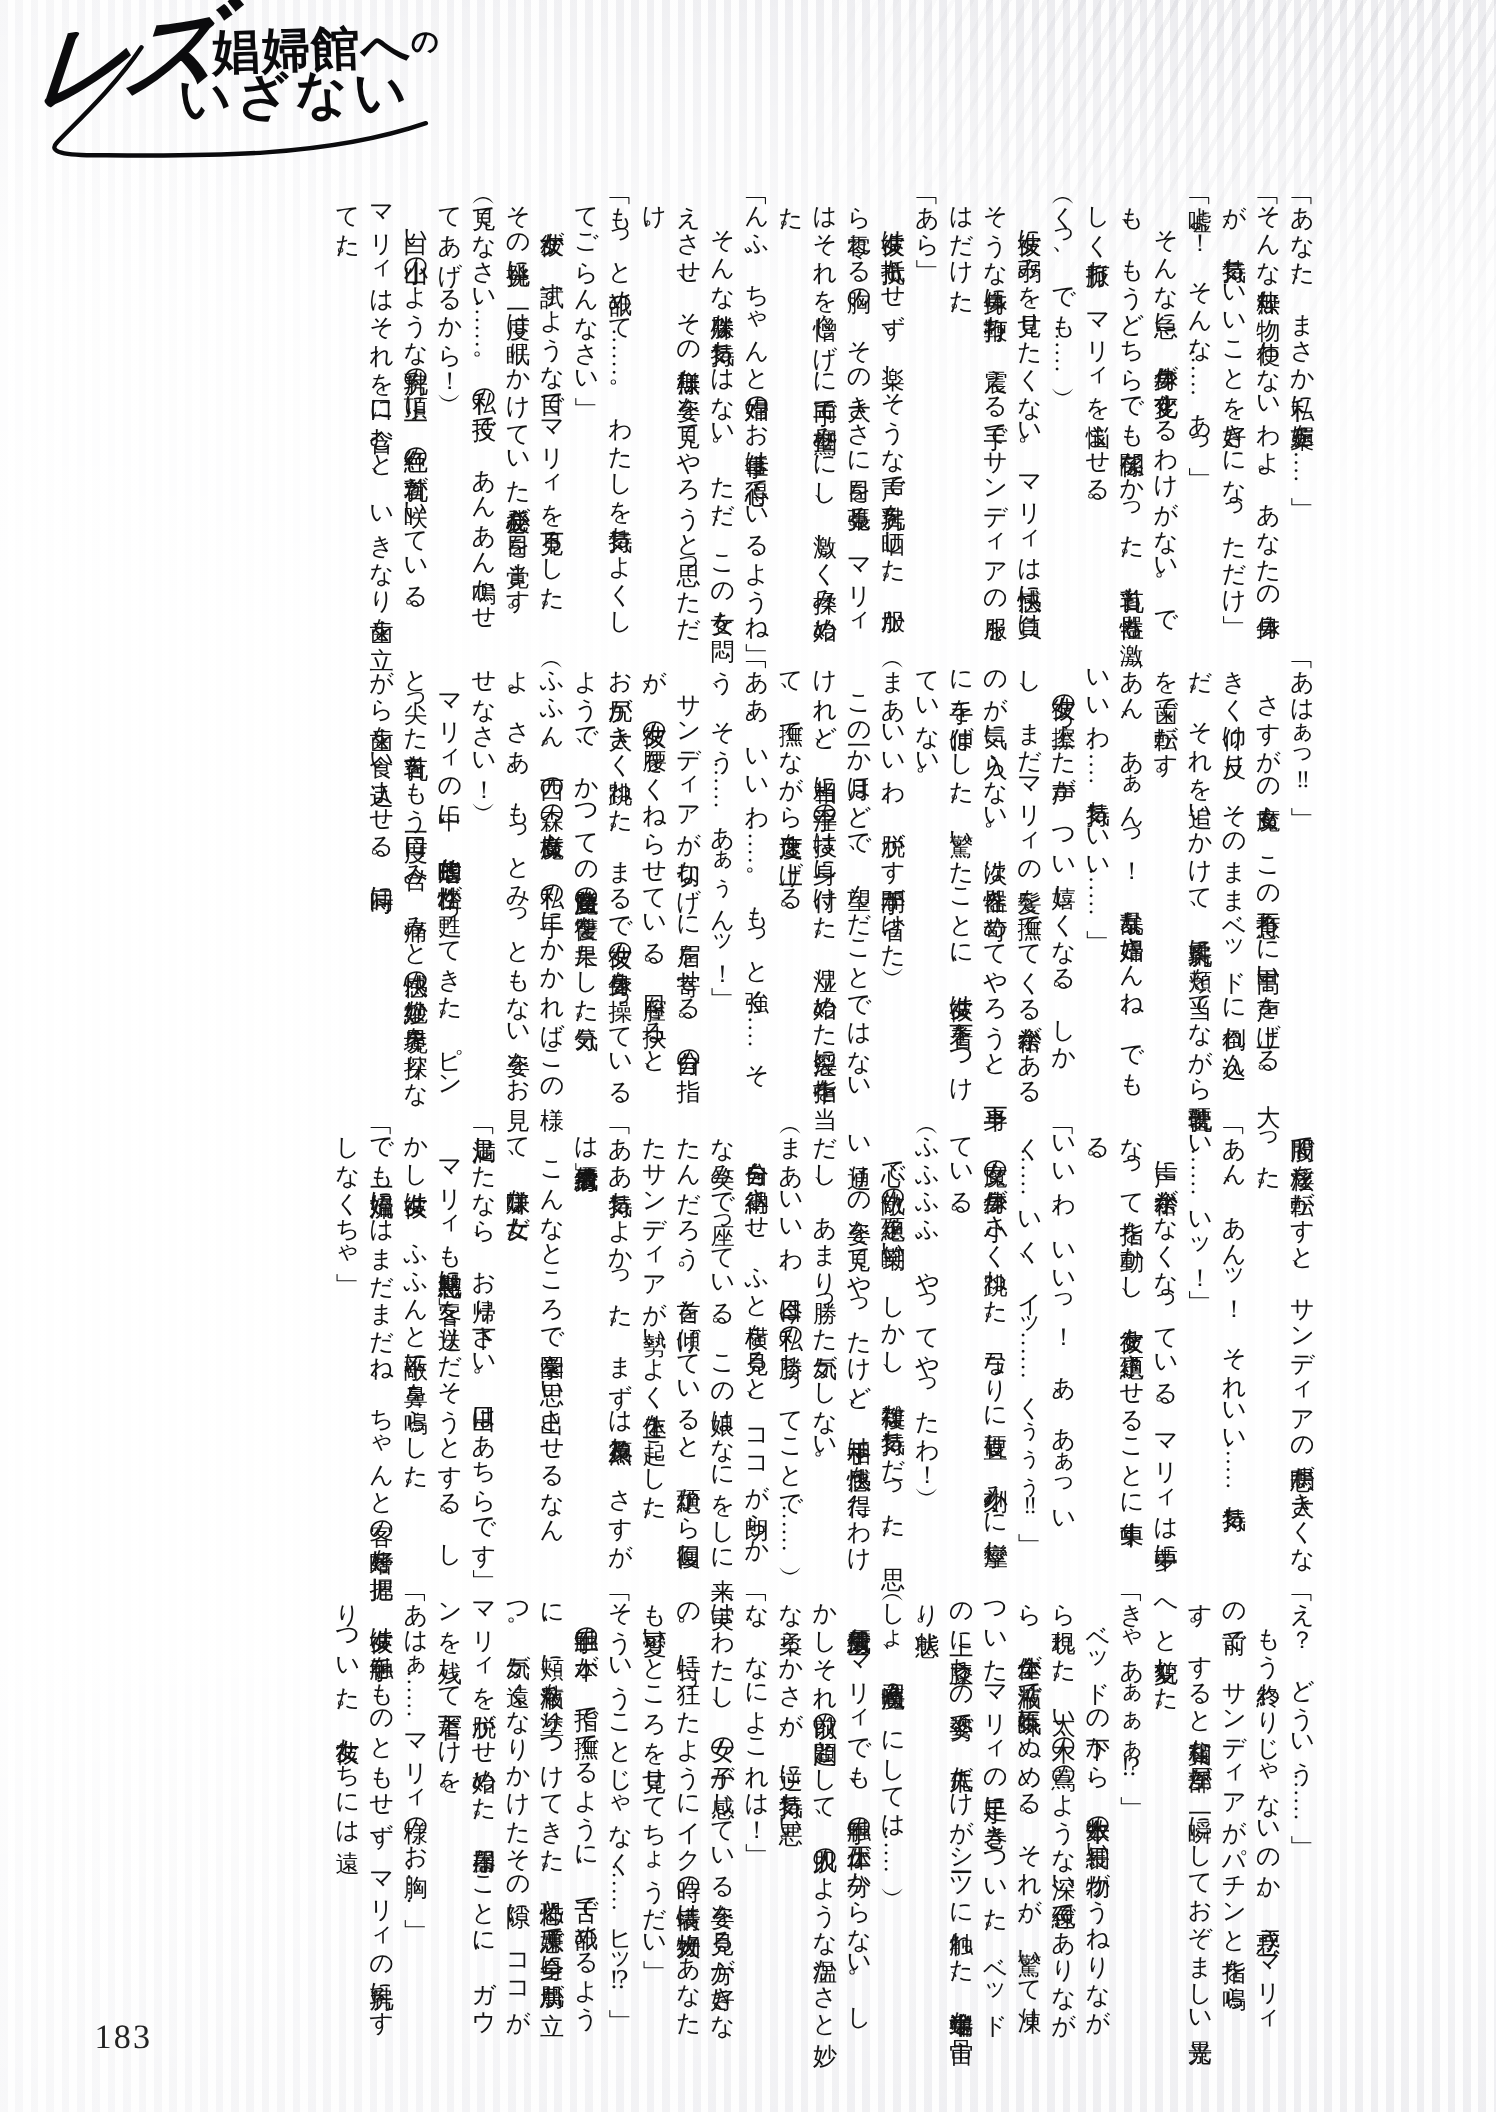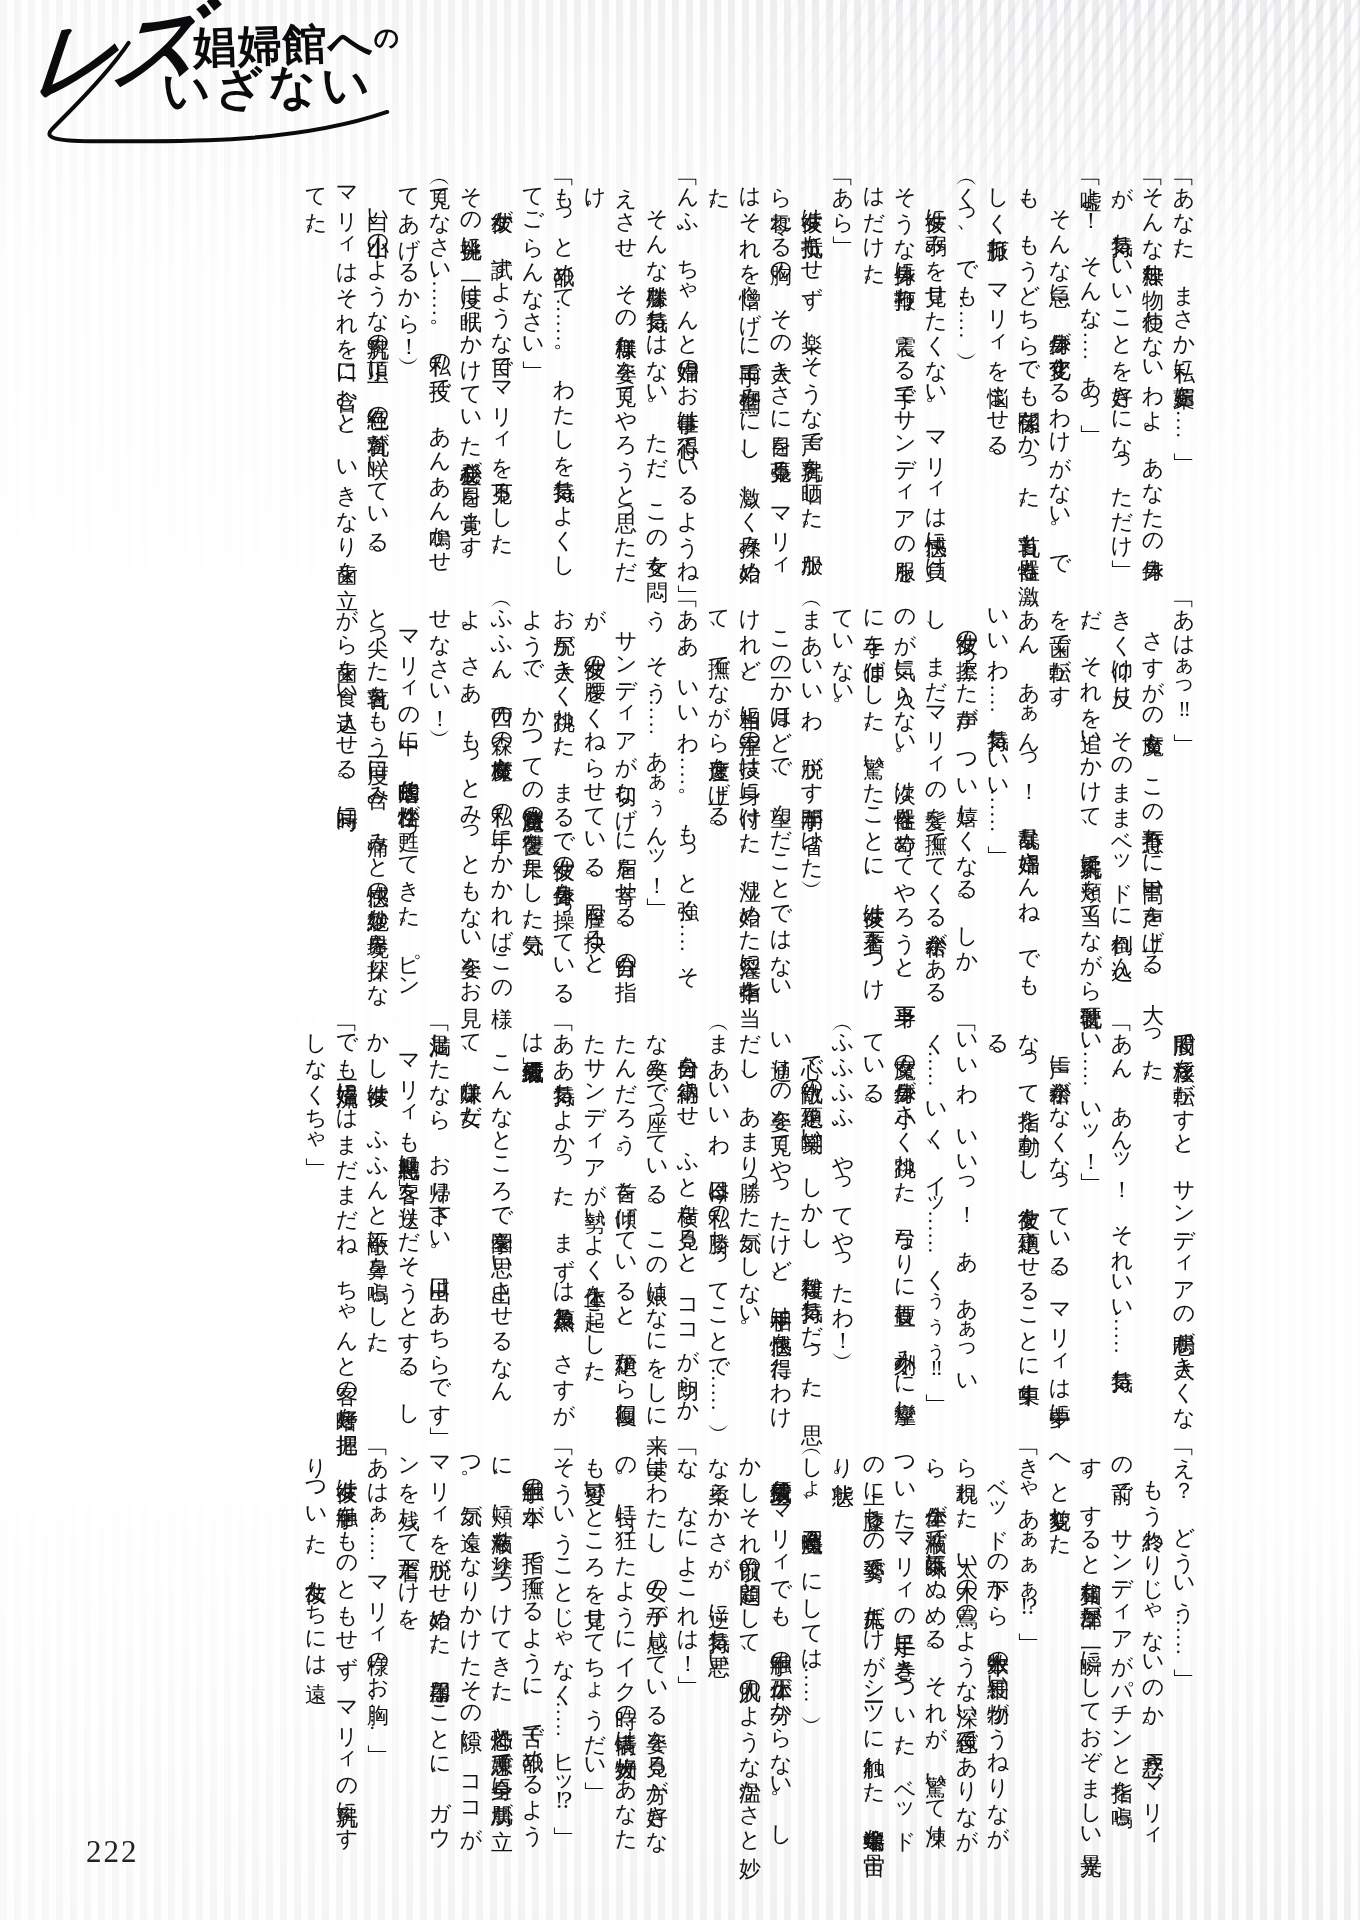--- a/index.html
+++ b/index.html
@@ -129,14 +129,14 @@
       <p class="para">（しょ、召喚魔法？　にしては……）</p>
       <p class="para indent">成績優秀なマリィでも、触手の正体が分からない。しかしそれ以前の問題として、人肌のような温かさと妙な柔らかさが、逆に気持ち悪い。</p>
       <p class="para">「な、なによこれは！」</p>
       <p class="para">「実はわたし、女の子が感じている姿を見る方が好きなの。特に狂ったようにイク時の表情は大好物。あなたも可愛いところを見せてちょうだい」</p>
       <p class="para">「そういうことじゃなく……ヒッ⁉」</p>
       <p class="para indent">触手の一本が、指で撫でるように、舌で舐めるように、頬に粘液を塗りつけてきた。恐怖と嫌悪で全身に鳥肌が立つ。気が遠くなりかけたその隙に、ココがマリィを脱がせ始めた。器用なことに、ガウンを残して下着だけを。</p>
       <p class="para">「あはぁ……マリィ様のお胸……」</p>
       <p class="para indent">彼女は触手をものともせず、マリィの乳房にすりついた。彼女たちには遠</p>
     </div>
 
-  <div class="page-number">222</div>
+  <div class="page-number">183</div>
 </div>
 
 </body></html>

